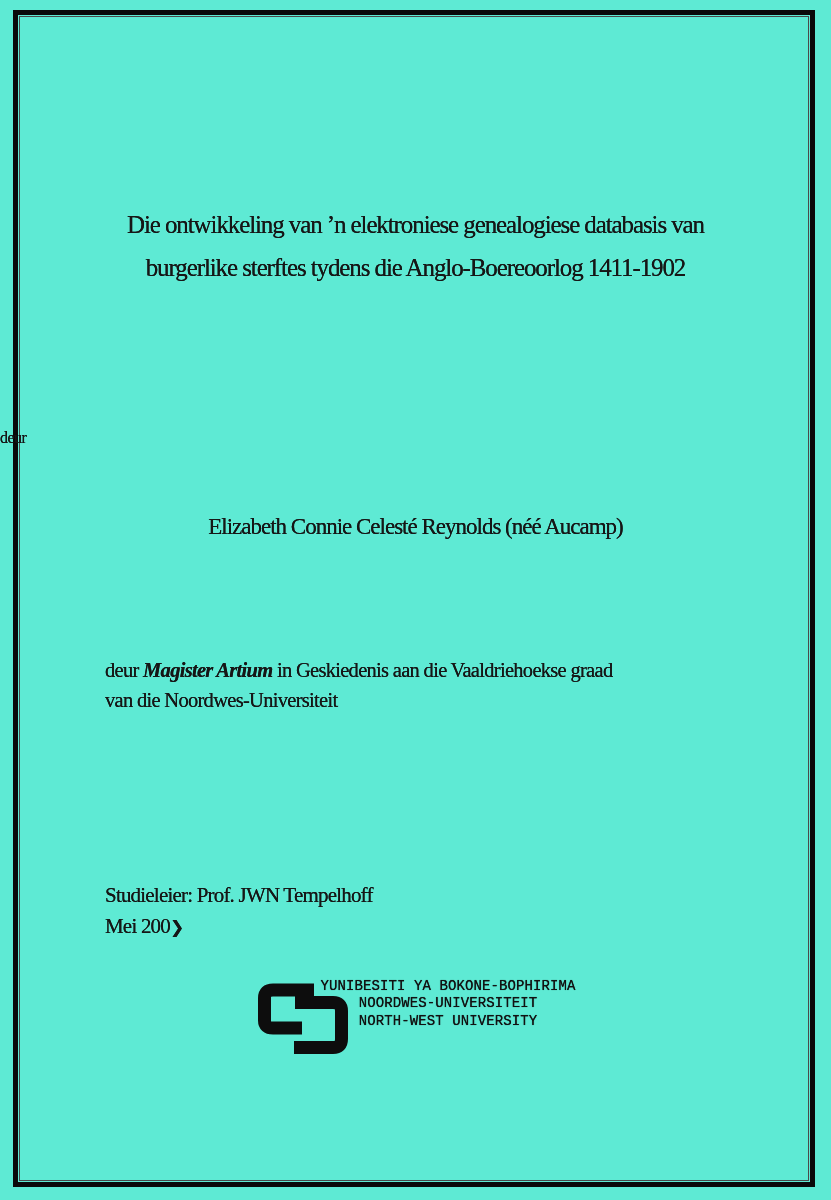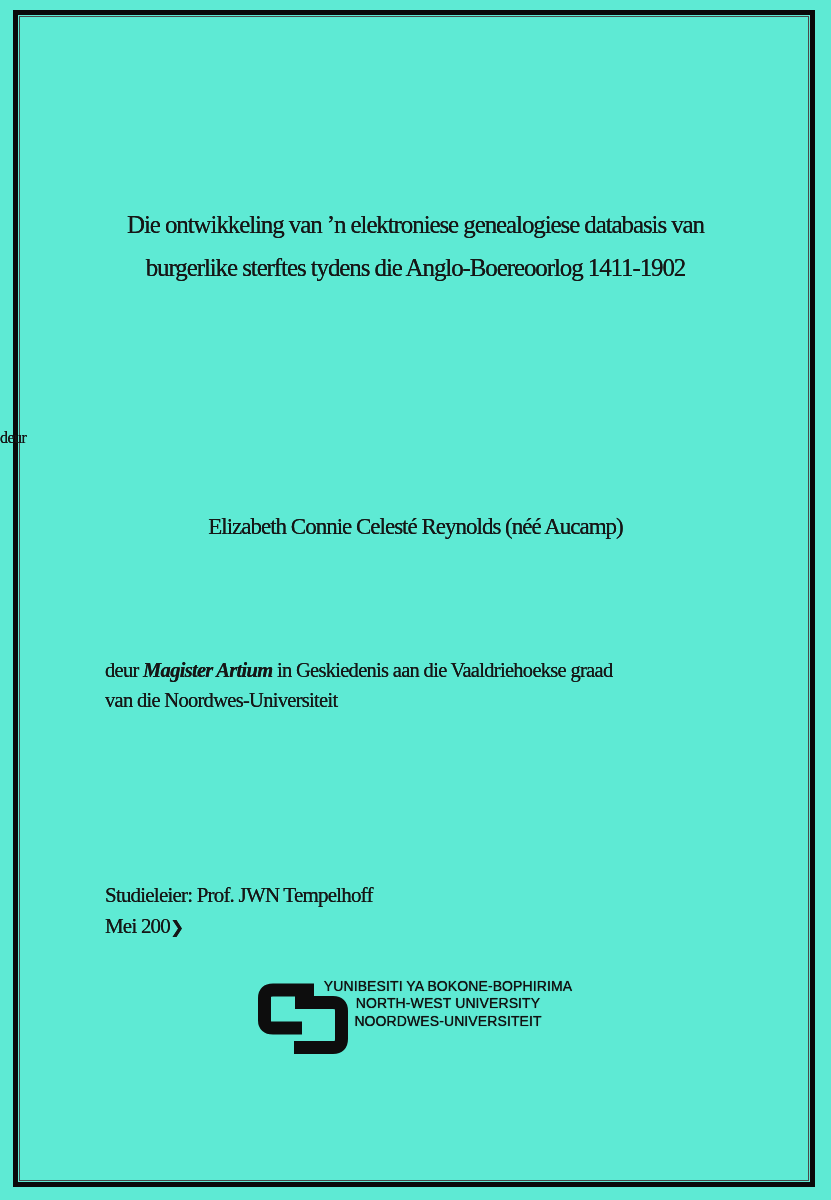--- a/index.html
+++ b/index.html
@@ -80,21 +80,21 @@
   .logo-mark {
     position: absolute;
     left: 258px; top: 983px;
     width: 90px; height: 71px;
   }
   .logo-text {
     position: absolute;
     left: 320px; top: 978px;
     width: 256px;
     text-align: center;
-    font-family: Liberation Sans, sans-serif;
+    font-family: Liberation Mono, monospace;
     font-size: 14px;
     letter-spacing: 0.1px;
     line-height: 17.3px;
     color: #111111;
     text-shadow: 0 0 0.7px currentColor;
     white-space: nowrap;
   }
 </style>
 </head>
 <body>
@@ -124,17 +124,17 @@
     <div><span>Mei 200</span><span class="date-glyph">❯</span></div>
   </div>
 
   <svg class="logo-mark" viewBox="0 0 90 71" aria-hidden="true">
     <path d="M 56 7 H 15 Q 6.5 7 6.5 15 V 37.5 Q 6.5 45 15 45 H 44" fill="none" stroke="#0d0d0d" stroke-width="13" stroke-linejoin="round" stroke-linecap="butt"></path>
     <path d="M 37 19.5 H 75 Q 83.5 19.5 83.5 28 V 56 Q 83.5 64.5 75 64.5 H 36" fill="none" stroke="#0d0d0d" stroke-width="13" stroke-linejoin="round" stroke-linecap="butt"></path>
   </svg>
 
   <div class="logo-text">
     <div>YUNIBESITI YA BOKONE-BOPHIRIMA</div>
+    <div>NOORDWES-UNIVERSITEIT</div>
     <div>NORTH-WEST UNIVERSITY</div>
-    <div>NOORDWES-UNIVERSITEIT</div>
   </div>
 
 </div>
 
 </body></html>

